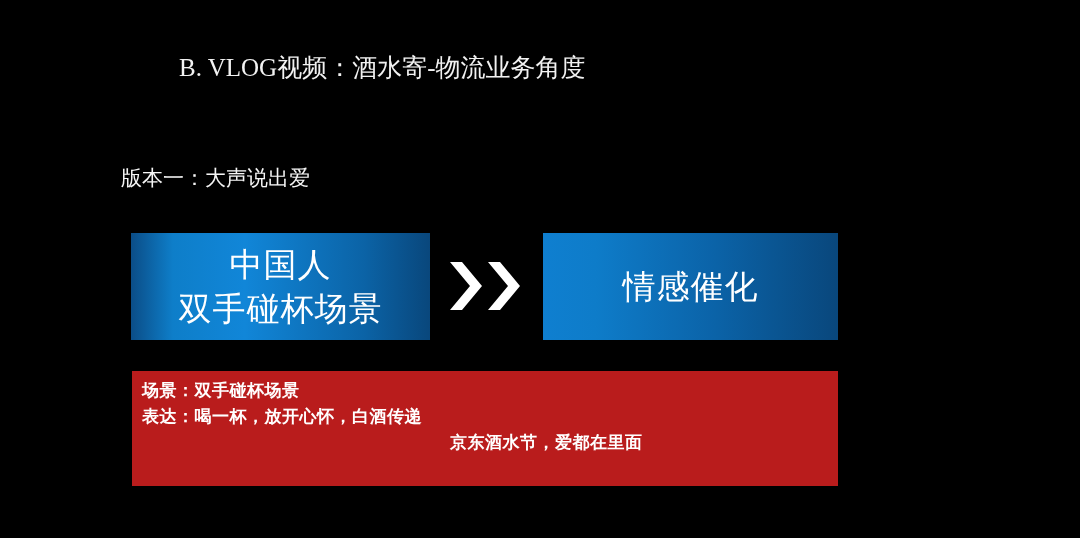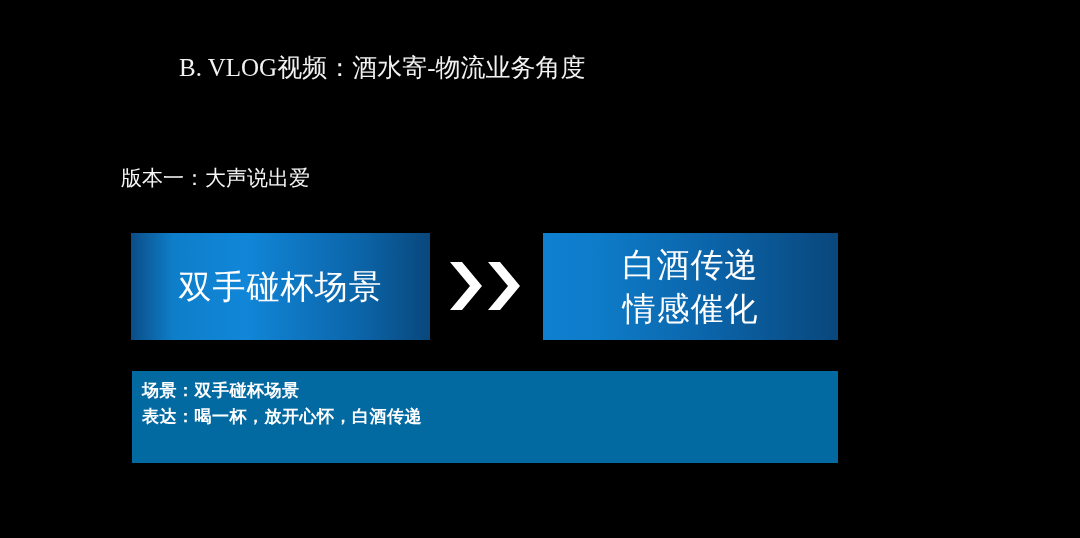--- a/index.html
+++ b/index.html
@@ -147,22 +147,22 @@
     gap: 2px;
   }
   #arrow-chevrons svg { display: block; }
 
   
   #red-box {
     position: absolute;
     left: 132px;
     top: 371px;
     width: 706px;
-    height: 92px;
-    background: #0369a1;
+    height: 115px;
+    background: #b91c1c;
   }
   #red-lines {
     position: absolute;
     left: 10px;
     top: 7px;
     width: 430px;
   }
   .red-line {
     font-family: "Liberation Sans", "DejaVu Sans", sans-serif;
     font-size: 17px;
@@ -194,38 +194,39 @@
 
 
     <div id="header-title">B. VLOG视频：酒水寄-物流业务角度</div>
   </div>
 
   <div id="section-label">版本一：大声说出爱</div>
 
   <div id="concept-row">
 
     <div class="blue-box" id="blue-box-1">
+      <div class="blue-line">中国人</div>
       <div class="blue-line">双手碰杯场景</div>
     </div>
 
     <div id="arrow-chevrons">
       <svg width="36" height="56" viewBox="0 0 36 56" aria-hidden="true">
         <polygon points="2,4 14,4 34,28 14,52 2,52 22,28" fill="#ffffff"></polygon>
       </svg>
       <svg width="36" height="56" viewBox="0 0 36 56" aria-hidden="true">
         <polygon points="2,4 14,4 34,28 14,52 2,52 22,28" fill="#ffffff"></polygon>
       </svg>
     </div>
 
     <div class="blue-box" id="blue-box-2">
-      <div class="blue-line">白酒传递</div>
       <div class="blue-line">情感催化</div>
     </div>
   </div>
 
   <div id="red-box">
     <div id="red-lines">
       <div class="red-line">场景：双手碰杯场景</div>
       <div class="red-line">表达：喝一杯，放开心怀，白酒传递</div>
     </div>
+    <div id="red-tagline">京东酒水节，爱都在里面</div>
   </div>
 
 </div>
 
 </body></html>

